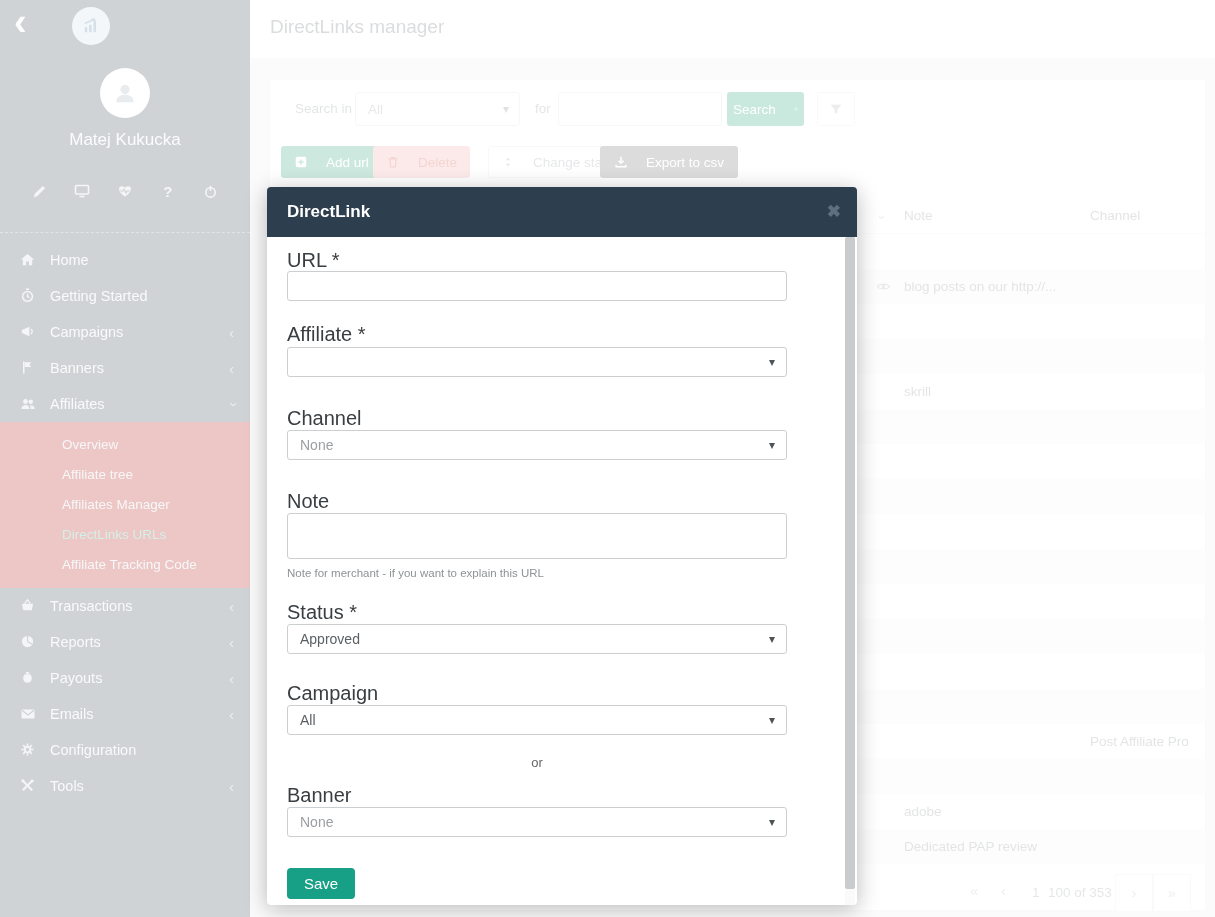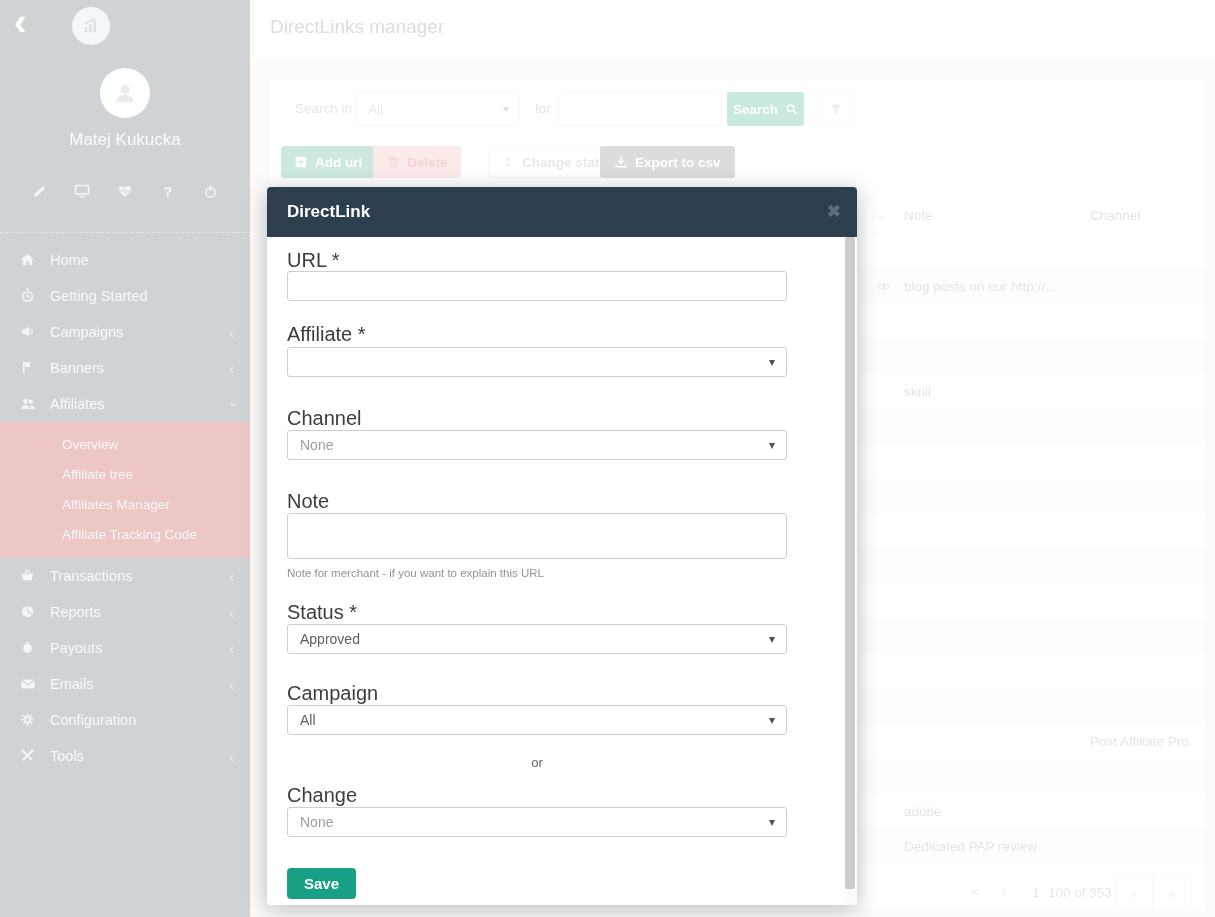--- a/index.html
+++ b/index.html
@@ -43,22 +43,22 @@
   .search-row{position:absolute;left:0;top:12px;width:100%;height:34px;}
   .lbl{font-size:13.5px;color:#90979b;}
   .search-in-lbl{position:absolute;left:25px;top:9px;}
   .sel{position:relative;background:#fff;border:1px solid #dcdfe1;border-radius:3px;height:34px;
        display:flex;align-items:center;padding:0 12px;font-size:13.5px;color:#9aa0a3;cursor:pointer;}
   .sel .caret{position:absolute;right:10px;color:#87898b;font-size:12px;}
   .search-in-sel{position:absolute;left:85px;top:0;width:165px;}
   .for-lbl{position:absolute;left:265px;top:9px;}
   .search-input{position:absolute;left:288px;top:0;width:164px;height:34px;border:1px solid #dcdfe1;border-radius:3px;
                 padding:0 10px;font-size:13.5px;color:#555;outline:none;}
-  .btn{display:inline-flex;align-items:center;justify-content:center;gap:7px;border:none;border-radius:3px;
-       font-size:13.5px;cursor:pointer;font-family:"Liberation Sans",sans-serif;font-weight:bold;}
+  .btn{display:inline-flex;align-items:center;justify-content:center;gap:18px;border:none;border-radius:3px;
+       font-size:13.5px;cursor:pointer;font-family:"Liberation Sans",sans-serif;}
   .search-btn{position:absolute;left:457px;top:0;width:77px;height:34px;background:#2aa57e;color:#fff;}
   .filter-btn{position:absolute;left:547px;top:0;width:38px;height:34px;background:#fff;border:1px solid #e4e6e8;
               color:#b0b4b7;}
   .actions-row{position:absolute;left:0;top:66px;width:100%;height:32px;}
   .add-btn{position:absolute;left:11px;top:0;height:32px;padding:0 13px;background:#3aa581;color:#fff;}
   .del-btn{position:absolute;left:103px;top:0;height:32px;padding:0 13px;background:#f0aca6;color:#d4564d;}
   .chg-btn{position:absolute;left:218px;top:0;height:32px;padding:0 12px;background:#fff;border:1px solid #e2e4e6;color:#9aa0a4;}
   .exp-btn{position:absolute;left:330px;top:0;height:32px;padding:0 14px;background:#737373;color:#fff;}
   .btn .bicon{width:14px;height:14px;}
 
@@ -201,20 +201,21 @@
             </svg>
           </span>
         <span class="nl">Affiliates</span>
         <span class="chev chev-down">‹</span>
       </div>
 
       <div class="submenu">
         <div class="submenu-item">Overview</div>
         <div class="submenu-item">Affiliate tree</div>
         <div class="submenu-item">Affiliates Manager</div>
+        <div class="submenu-item active">DirectLinks URLs</div>
         <div class="submenu-item">Affiliate Tracking Code</div>
       </div>
 
       <div class="nav-item">
         <span class="ni">
             <svg width="15" height="15" viewBox="0 0 16 16">
               <path d="M2 6 H14 L12.5 13 H3.5 Z" fill="currentColor"></path>
               <path d="M5 6 L8 2 L11 6" stroke="currentColor" stroke-width="1.4" fill="none"></path>
             </svg>
           </span>
@@ -414,21 +415,21 @@
       </div>
 
       <span class="flabel" style="top:445px;">Campaign</span>
       <div class="fselect" style="top:468px;">
         <span class="fval-dark">All</span>
         <span class="caret">▾</span>
       </div>
 
       <div class="or-lbl">or</div>
 
-      <span class="flabel" style="top:547px;">Change</span>
+      <span class="flabel" style="top:547px;">Banner</span>
       <div class="fselect" style="top:570px;">
         <span class="fval-muted">None</span>
         <span class="caret">▾</span>
       </div>
 
       <button class="btn save-btn">Save</button>
 
       <div class="mscroll-track">
         <div class="mscroll-thumb"></div>
       </div>

